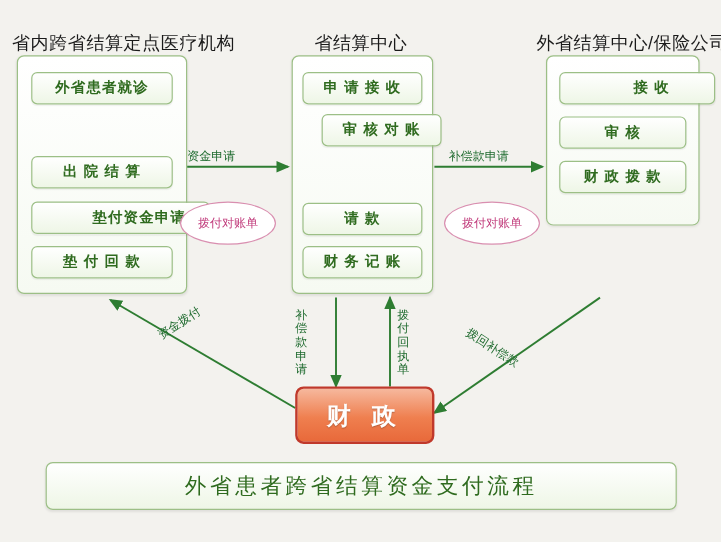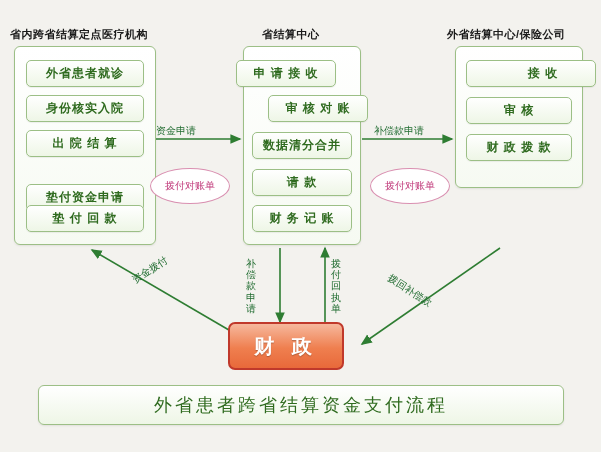--- a/index.html
+++ b/index.html
@@ -6,23 +6,23 @@
   body{
     width:601px;height:452px;
     background:#f3f2ee;
     font-family:"Liberation Sans","DejaVu Sans",sans-serif;
     overflow:hidden;
     position:relative;
   }
   #stage{position:absolute;left:0;top:0;width:601px;height:452px;}
   .col-title{
     position:absolute;
-    font-size:11px;
+    font-size:15px;
     color:#1a1a1a;
-    font-weight:bold;
+    font-weight:normal;
     white-space:nowrap;
     letter-spacing:0.5px;
   }
   .panel{
     position:absolute;
     border:1px solid #9cbf86;
     border-radius:6px;
     background:linear-gradient(180deg,#ffffff 0%,#f6faf2 100%);
     box-shadow:0 1px 2px rgba(0,0,0,0.08);
   }
@@ -105,28 +105,26 @@
 
   <div class="col-title" style="left:10px;top:27px;">省内跨省结算定点医疗机构</div>
   <div class="col-title" style="left:262px;top:27px;">省结算中心</div>
   <div class="col-title" style="left:447px;top:27px;">外省结算中心/保险公司</div>
 
   <div class="panel" style="left:14px;top:46px;width:140px;height:197px;"></div>
   <div class="panel" style="left:243px;top:46px;width:116px;height:197px;"></div>
   <div class="panel" style="left:455px;top:46px;width:126px;height:140px;"></div>
 
   <div class="box" style="left:26px;top:60px;width:116px;height:25px;">外省患者就诊</div>
-  <div class="box" style="left:26px;top:95px;width:116px;height:25px;">身份核实入院</div>
   <div class="box" style="left:26px;top:130px;width:116px;height:25px;">出 院 结 算</div>
-  <div class="box" style="left:26px;top:184px;width:116px;height:25px;">垫付资金申请</div>
+  <div class="box" style="left:26px;top:168px;width:116px;height:25px;padding-left:31px;">垫付资金申请</div>
   <div class="box" style="left:26px;top:205px;width:116px;height:25px;">垫 付 回 款</div>
 
-  <div class="box" style="left:236px;top:60px;width:98px;height:25px;">申 请 接 收</div>
+  <div class="box" style="left:252px;top:60px;width:98px;height:25px;">申 请 接 收</div>
   <div class="box" style="left:252px;top:95px;width:98px;height:25px;margin-left:16px;">审 核 对 账</div>
-  <div class="box" style="left:252px;top:132px;width:98px;height:25px;">数据清分合并</div>
   <div class="box" style="left:252px;top:169px;width:98px;height:25px;">请    款</div>
   <div class="box" style="left:252px;top:205px;width:98px;height:25px;">财 务 记 账</div>
 
   <div class="box" style="left:466px;top:60px;width:104px;height:25px;padding-left:24px;">接    收</div>
   <div class="box" style="left:466px;top:97px;width:104px;height:25px;">审    核</div>
   <div class="box" style="left:466px;top:134px;width:104px;height:25px;">财 政 拨 款</div>
 
   <div class="ellipse" style="left:150px;top:168px;width:78px;height:34px;">拨付对账单</div>
   <div class="ellipse" style="left:370px;top:168px;width:78px;height:34px;">拨付对账单</div>
 
@@ -150,17 +148,17 @@
     <line x1="500" y1="248" x2="362" y2="344" stroke="#2e7d32" stroke-width="1.6" marker-end="url(#ah)"></line>
   </svg>
 
   <div class="arrow-label" style="left:156px;top:125px;">资金申请</div>
   <div class="arrow-label" style="left:374px;top:125px;">补偿款申请</div>
   <div class="arrow-label rot-a" style="left:130px;top:276px;">资金拨付</div>
   <div class="arrow-label vert" style="left:245px;top:258px;">补偿款申请</div>
   <div class="arrow-label vert" style="left:330px;top:258px;">拨付回执单</div>
   <div class="arrow-label rot-b" style="left:392px;top:272px;">拨回补偿款</div>
 
-  <div id="finance" style="left:228px;top:322px;width:112px;height:44px;">财  政</div>
+  <div id="finance" style="left:246px;top:322px;width:112px;height:44px;">财  政</div>
 
   <div id="footer-bar" style="left:38px;top:385px;width:524px;height:38px;">外省患者跨省结算资金支付流程</div>
 
 </div>
 
 </body></html>

